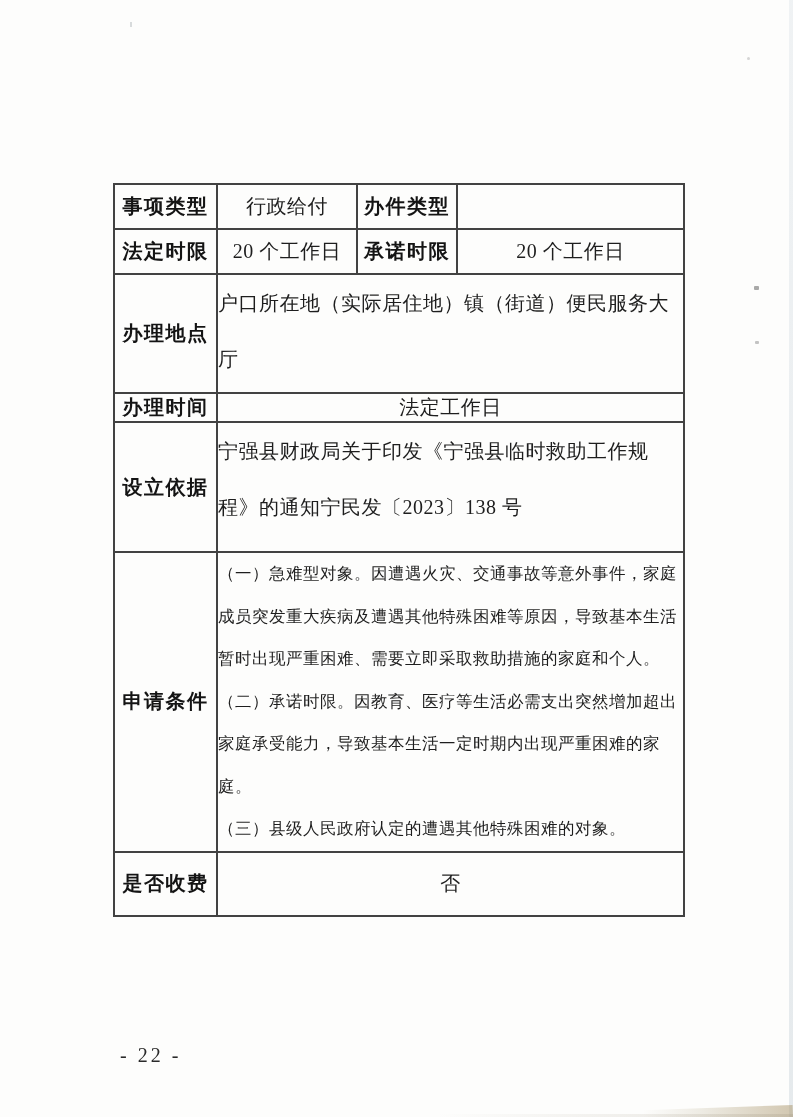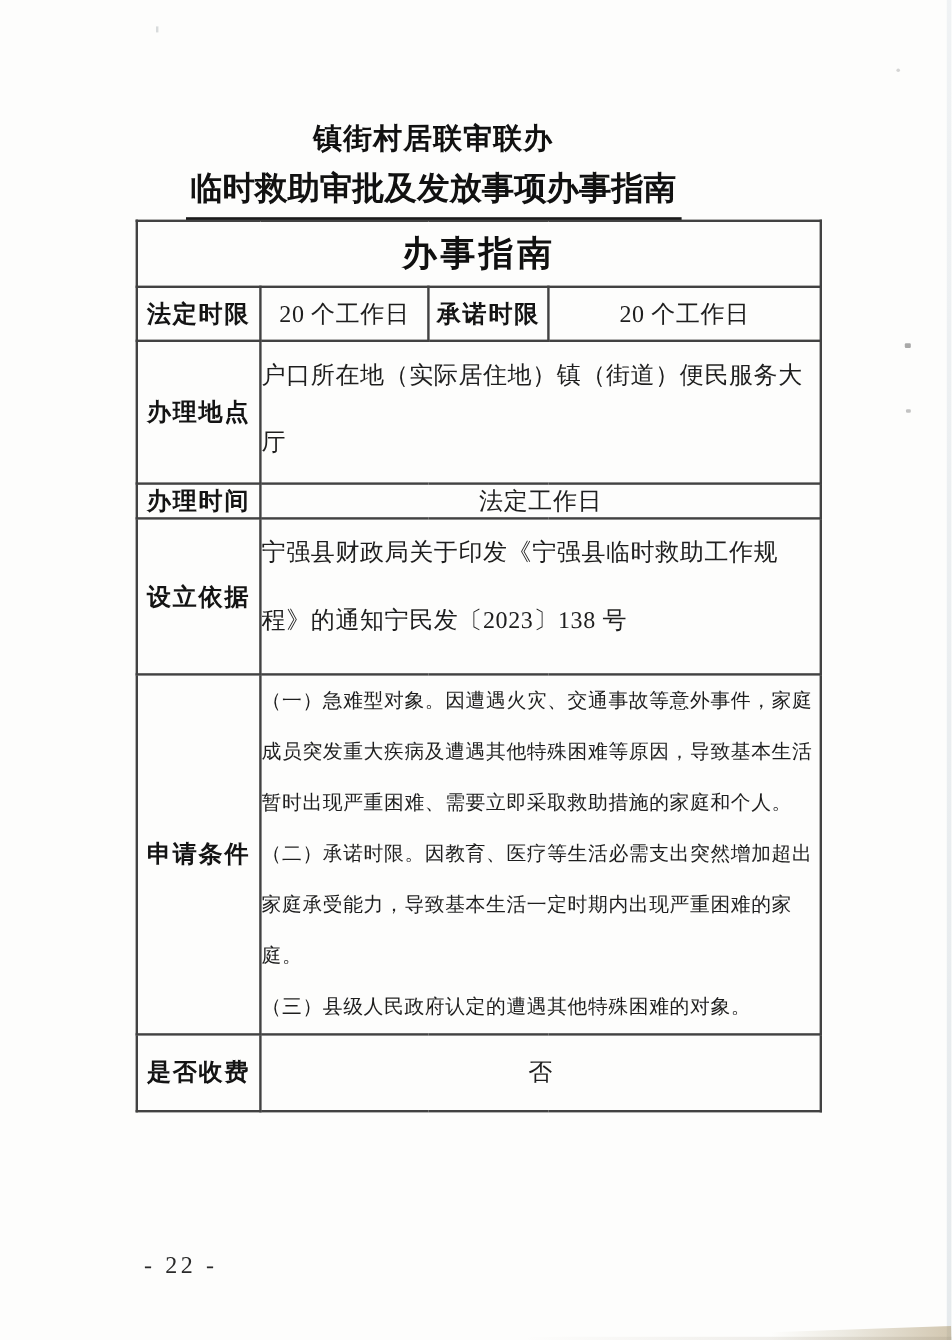--- a/index.html
+++ b/index.html
@@ -93,37 +93,34 @@
   .bottom-shade {
     left:0; bottom:0; width:793px; height:3px;
     background:linear-gradient(to right, transparent 55%, rgba(160,150,130,.25));
   }
 </style>
 </head>
 <body>
 
 <div class="page">
 
-  <div class="title-block">
-    <div class="title-line1">镇街村居联审联办</div>
-    <div class="title-line2">
-      <span class="title-underline">临时救助审批及发放事项办事指南</span>
-    </div>
-  </div>
 
   <table class="guide-table">
     <colgroup>
       <col style="width:103px">
         <col style="width:140px">
         <col style="width:100px">
         <col style="width:227px">
     </colgroup>
     <tbody>
-      <tr class="r-head">
-        <td class="header-cell" colspan="4">办事指南</td>
+      <tr class="r-small">
+        <td class="lbl">事项类型</td>
+        <td class="val">行政给付</td>
+        <td class="lbl">办件类型</td>
+        <td class="val"></td>
       </tr>
       <tr class="r-small">
         <td class="lbl">法定时限</td>
         <td class="val">20 个工作日</td>
         <td class="lbl">承诺时限</td>
         <td class="val">20 个工作日</td>
       </tr>
       <tr class="r-addr">
         <td class="lbl">办理地点</td>
         <td class="val-left" colspan="3">户口所在地（实际居住地）镇（街道）便民服务大厅</td>

